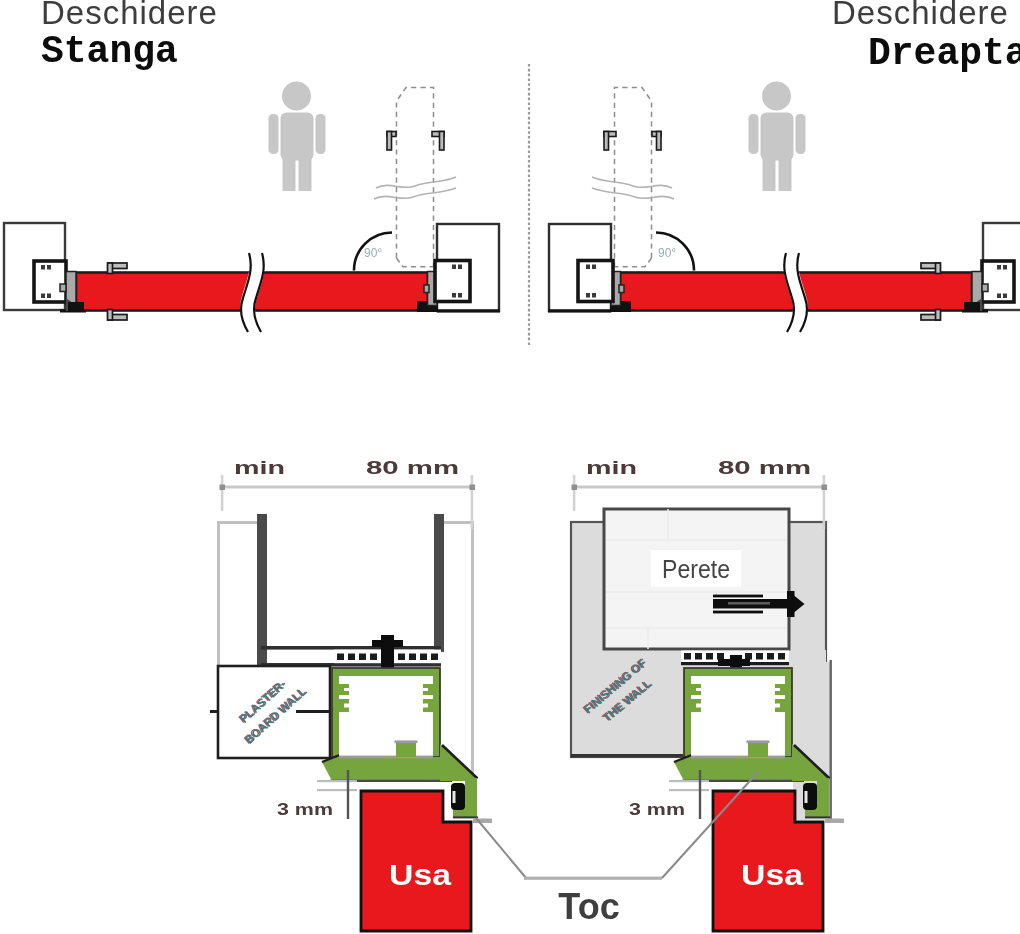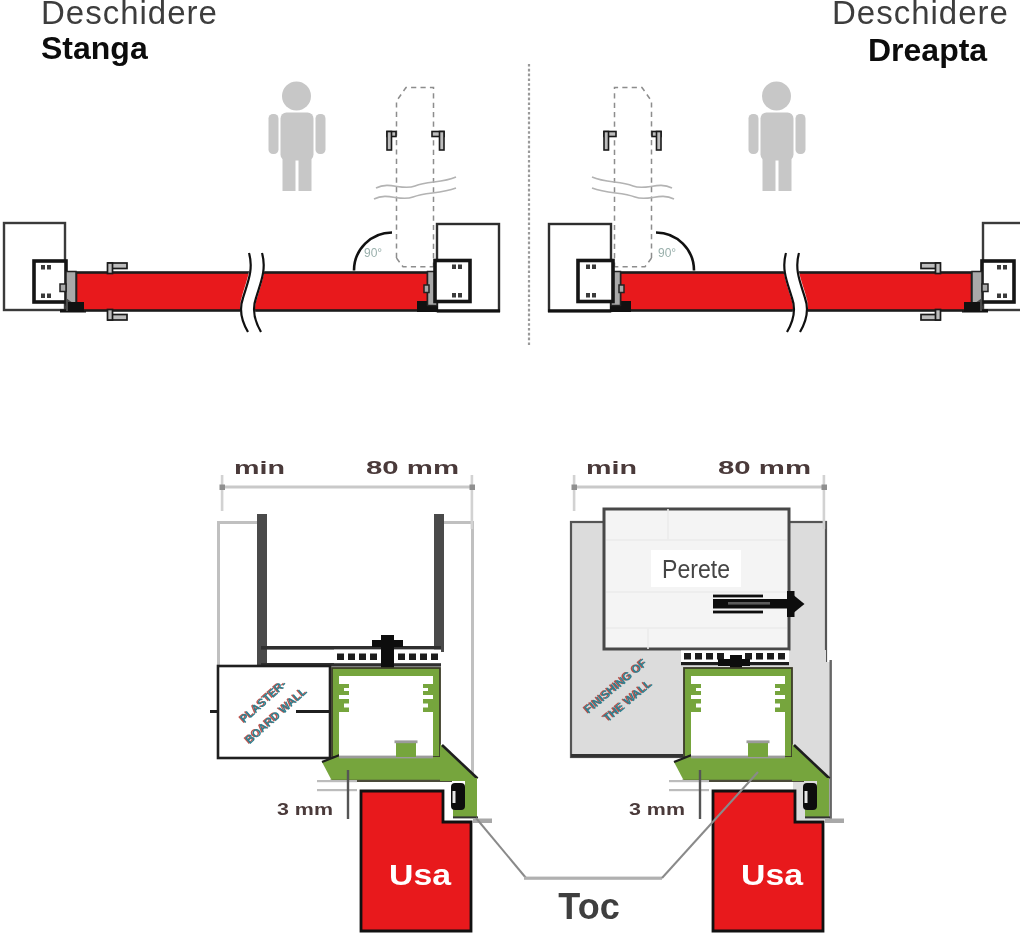--- a/index.html
+++ b/index.html
@@ -1,18 +1,18 @@
 <!DOCTYPE html>
 <html><head>
 <meta charset="utf-8">
 <style>
   html,body{margin:0;padding:0;background:#ffffff;width:1020px;height:934px;overflow:hidden;}
   body{font-family:"Liberation Sans", sans-serif;position:relative;}
   .t1{position:absolute;color:#3d3d3d;font-size:33px;font-weight:400;letter-spacing:1px;white-space:nowrap;}
-  .t2{position:absolute;color:#0c0c0c;font-size:32px;font-weight:700;letter-spacing:0px;white-space:nowrap;}
+  .t2{position:absolute;color:#0c0c0c;font-size:38px;font-weight:700;letter-spacing:0px;white-space:nowrap;font-family:Liberation Mono, monospace;}
 </style>
 </head>
 <body>
 
 <div class="t1" style="left:41px;top:-6px;">Deschidere</div>
 
 <div class="t2" style="left:41px;top:30px;">Stanga</div>
 
 <div class="t1" style="left:832px;top:-6px;">Deschidere</div>
 

